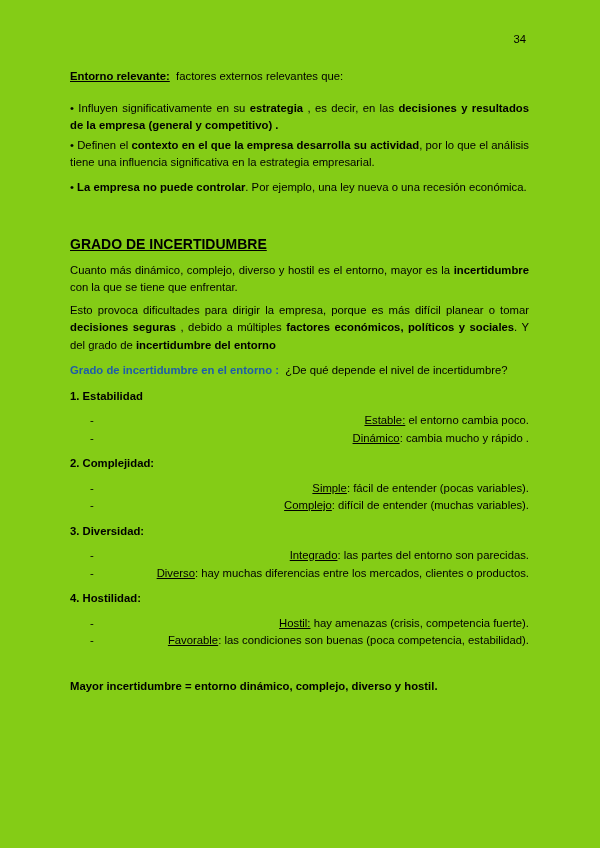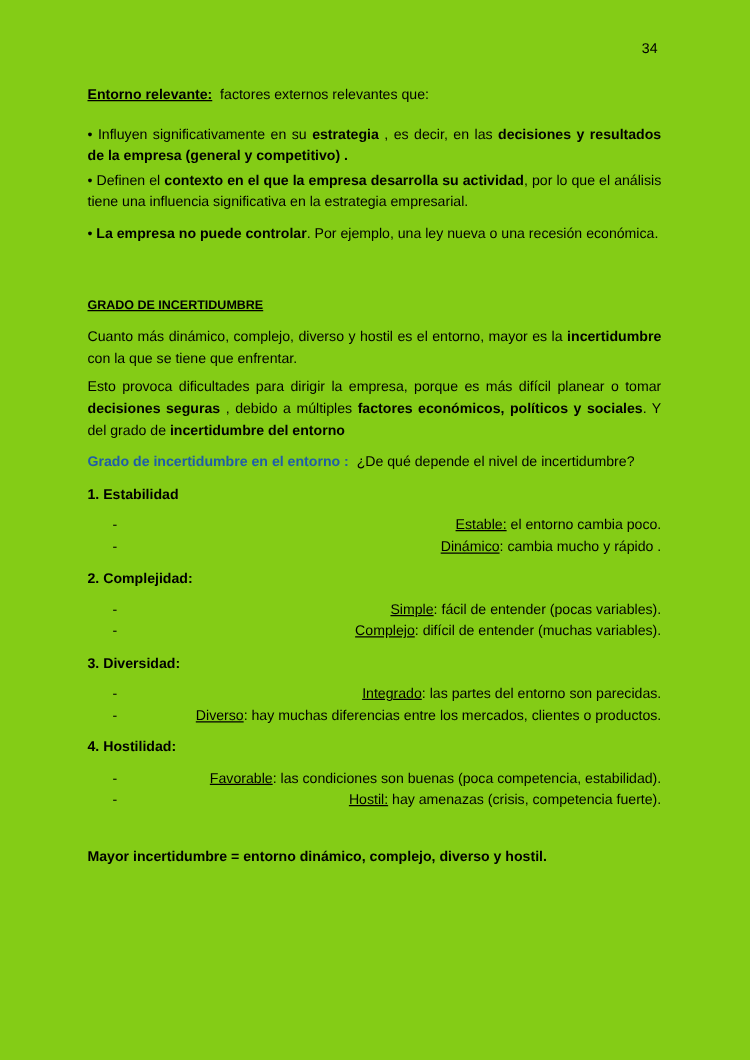--- a/index.html
+++ b/index.html
@@ -73,21 +73,21 @@
   <div class="content">
 
     <p class="para intro"><span class="b i u">Entorno relevante:</span><span>&nbsp; factores externos relevantes que:</span></p>
 
     <p class="para bullet-1"><span>• Influyen significativamente en su </span><span class="b">estrategia</span><span> , es decir, en las </span><span class="b">decisiones y resultados de la empresa (general y competitivo) .</span></p>
 
     <p class="para bullet-2"><span>• Definen el </span><span class="b">contexto en el que la empresa desarrolla su actividad</span><span>, por lo que el análisis tiene una influencia significativa en la estrategia empresarial.</span></p>
 
     <p class="para bullet-3"><span>• </span><span class="b">La empresa no puede controlar</span><span>. Por ejemplo, una ley nueva o una recesión económica.</span></p>
 
-    <h2 class="para h-grado left" style="font-size:10px;"><span class="b u">GRADO DE INCERTIDUMBRE</span></h2>
+    <h2 class="para h-grado left" style="font-size:14px;"><span class="b u">GRADO DE INCERTIDUMBRE</span></h2>
 
     <p class="para p-cuanto"><span>Cuanto más dinámico, complejo, diverso y hostil es el entorno, mayor es la </span><span class="b">incertidumbre</span><span> con la que se tiene que enfrentar.</span></p>
 
     <p class="para p-esto"><span>Esto provoca dificultades para dirigir la empresa, porque es más difícil planear o tomar </span><span class="b">decisiones seguras</span><span> , debido a múltiples </span><span class="b">factores económicos, políticos y sociales</span><span>. Y del grado de </span><span class="b">incertidumbre del entorno</span></p>
 
     <p class="para p-blue"><span class="b c-blue">Grado de incertidumbre en el entorno :</span><span>&nbsp; ¿De qué depende el nivel de incertidumbre?</span></p>
 
     <section class="list-section">
       <p class="para sec-title"><span class="b">1. Estabilidad</span></p>
       <div class="dash-item"><span class="u">Estable:</span><span> el entorno cambia poco.</span></div>
@@ -101,20 +101,20 @@
     </section>
 
     <section class="list-section">
       <p class="para sec-title"><span class="b">3. Diversidad:</span></p>
       <div class="dash-item"><span class="u">Integrado</span><span>: las partes del entorno son parecidas.</span></div>
       <div class="dash-item"><span class="u">Diverso</span><span>: hay muchas diferencias entre los mercados, clientes o productos.</span></div>
     </section>
 
     <section class="list-section">
       <p class="para sec-title"><span class="b">4. Hostilidad:</span></p>
+      <div class="dash-item"><span class="u">Hostil:</span><span> hay amenazas (crisis, competencia fuerte).</span></div>
       <div class="dash-item"><span class="u">Favorable</span><span>: las condiciones son buenas (poca competencia, estabilidad).</span></div>
-      <div class="dash-item"><span class="u">Hostil:</span><span> hay amenazas (crisis, competencia fuerte).</span></div>
     </section>
 
     <p class="para final"><span class="b i">Mayor incertidumbre = entorno dinámico, complejo, diverso y hostil.</span></p>
 
   </div>
 </div>
 
 </body></html>

